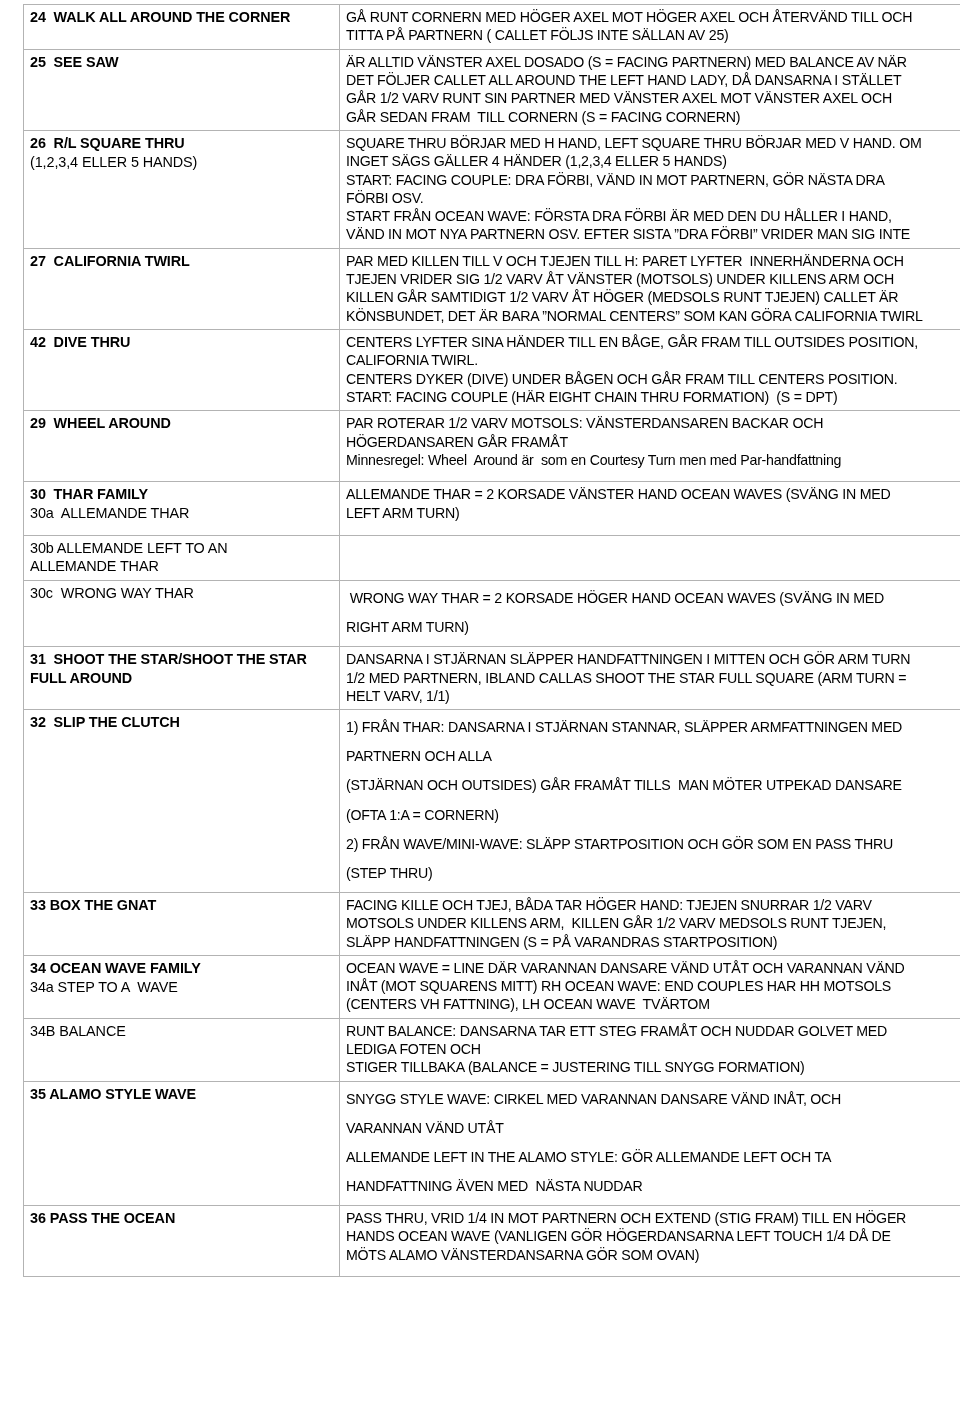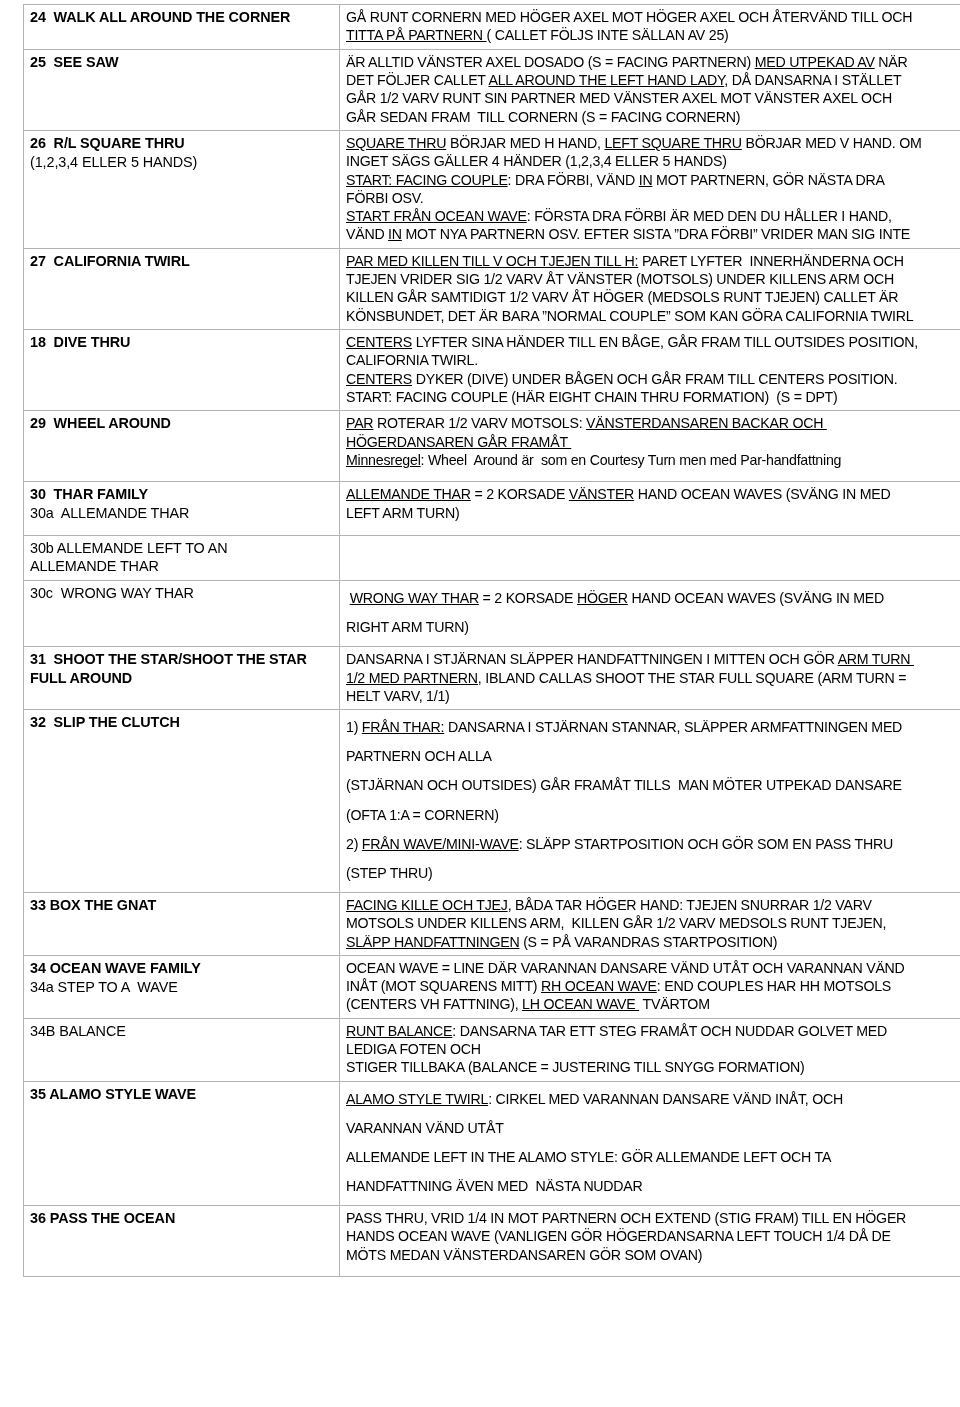--- a/index.html
+++ b/index.html
@@ -36,21 +36,21 @@
     line-height: 1.30;
     letter-spacing: -0.1px;
   }
   td.desc {
     width: 644px;
     font-size: 14.2px;
     line-height: 1.29;
     letter-spacing: -0.25px;
   }
   .b { font-weight: bold; }
-  .u { text-decoration: underline; }
+  .u { }
   .line { display: block; white-space: pre-wrap; }
   .spaced .line { line-height: 2.05; }
   .pad-b5 { padding-bottom: 12px !important; }
 </style>
 </head>
 <body>
 
 <div id="doc">
   <table class="calls">
     <tbody>
@@ -61,21 +61,21 @@
           <td class="desc ">
             <span class="line"><span>GÅ RUNT CORNERN MED HÖGER AXEL MOT HÖGER AXEL OCH ÅTERVÄND TILL OCH</span></span>
             <span class="line"><span class="u">TITTA PÅ PARTNERN </span><span>( CALLET FÖLJS INTE SÄLLAN AV 25)</span></span>
           </td>
         </tr>
         <tr>
           <td class="term ">
             <span class="line b">25  SEE SAW</span>
           </td>
           <td class="desc ">
-            <span class="line"><span>ÄR ALLTID VÄNSTER AXEL DOSADO (S = FACING PARTNERN) </span><span class="u">MED UTPEKAD AV</span><span> NÄR</span></span>
+            <span class="line"><span>ÄR ALLTID VÄNSTER AXEL DOSADO (S = FACING PARTNERN) </span><span class="u">MED BALANCE AV</span><span> NÄR</span></span>
             <span class="line"><span>DET FÖLJER CALLET </span><span class="u">ALL AROUND THE LEFT HAND LADY</span><span>, DÅ DANSARNA I STÄLLET</span></span>
             <span class="line"><span>GÅR 1/2 VARV RUNT SIN PARTNER MED VÄNSTER AXEL MOT VÄNSTER AXEL OCH</span></span>
             <span class="line"><span>GÅR SEDAN FRAM  TILL CORNERN (S = FACING CORNERN)</span></span>
           </td>
         </tr>
         <tr>
           <td class="term ">
             <span class="line b">26  R/L SQUARE THRU</span>
             <span class="line">(1,2,3,4 ELLER 5 HANDS)</span>
           </td>
@@ -89,26 +89,26 @@
           </td>
         </tr>
         <tr>
           <td class="term ">
             <span class="line b">27  CALIFORNIA TWIRL</span>
           </td>
           <td class="desc ">
             <span class="line"><span class="u">PAR MED KILLEN TILL V OCH TJEJEN TILL H:</span><span> PARET LYFTER  INNERHÄNDERNA OCH</span></span>
             <span class="line"><span>TJEJEN VRIDER SIG 1/2 VARV ÅT VÄNSTER (MOTSOLS) UNDER KILLENS ARM OCH</span></span>
             <span class="line"><span>KILLEN GÅR SAMTIDIGT 1/2 VARV ÅT HÖGER (MEDSOLS RUNT TJEJEN) CALLET ÄR</span></span>
-            <span class="line"><span>KÖNSBUNDET, DET ÄR BARA ”NORMAL COUPLE” SOM KAN GÖRA CALIFORNIA TWIRL</span></span>
-          </td>
-        </tr>
-        <tr>
-          <td class="term ">
-            <span class="line b">18  DIVE THRU</span>
+            <span class="line"><span>KÖNSBUNDET, DET ÄR BARA ”NORMAL CENTERS” SOM KAN GÖRA CALIFORNIA TWIRL</span></span>
+          </td>
+        </tr>
+        <tr>
+          <td class="term ">
+            <span class="line b">42  DIVE THRU</span>
           </td>
           <td class="desc ">
             <span class="line"><span class="u">CENTERS</span><span> LYFTER SINA HÄNDER TILL EN BÅGE, GÅR FRAM TILL OUTSIDES POSITION,</span></span>
             <span class="line"><span>CALIFORNIA TWIRL.</span></span>
             <span class="line"><span class="u">CENTERS</span><span> DYKER (DIVE) UNDER BÅGEN OCH GÅR FRAM TILL CENTERS POSITION.</span></span>
             <span class="line"><span>START: FACING COUPLE (HÄR EIGHT CHAIN THRU FORMATION)  (S = DPT)</span></span>
           </td>
         </tr>
         <tr>
           <td class="term pad-b5">
@@ -201,31 +201,31 @@
             <span class="line"><span class="u">RUNT BALANCE</span><span>: DANSARNA TAR ETT STEG FRAMÅT OCH NUDDAR GOLVET MED</span></span>
             <span class="line"><span>LEDIGA FOTEN OCH</span></span>
             <span class="line"><span>STIGER TILLBAKA (BALANCE = JUSTERING TILL SNYGG FORMATION)</span></span>
           </td>
         </tr>
         <tr>
           <td class="term ">
             <span class="line b">35 ALAMO STYLE WAVE</span>
           </td>
           <td class="desc spaced ">
-            <span class="line"><span class="u">ALAMO STYLE TWIRL</span><span>: CIRKEL MED VARANNAN DANSARE VÄND INÅT, OCH</span></span>
+            <span class="line"><span class="u">SNYGG STYLE WAVE</span><span>: CIRKEL MED VARANNAN DANSARE VÄND INÅT, OCH</span></span>
             <span class="line"><span>VARANNAN VÄND UTÅT</span></span>
             <span class="line"><span>ALLEMANDE LEFT IN THE ALAMO STYLE: GÖR ALLEMANDE LEFT OCH TA</span></span>
             <span class="line"><span>HANDFATTNING ÄVEN MED  NÄSTA NUDDAR</span></span>
           </td>
         </tr>
         <tr>
           <td class="term pad-b5">
             <span class="line b">36 PASS THE OCEAN</span>
           </td>
           <td class="desc pad-b5">
             <span class="line"><span>PASS THRU, VRID 1/4 IN MOT PARTNERN OCH EXTEND (STIG FRAM) TILL EN HÖGER</span></span>
             <span class="line"><span>HANDS OCEAN WAVE (VANLIGEN GÖR HÖGERDANSARNA LEFT TOUCH 1/4 DÅ DE</span></span>
-            <span class="line"><span>MÖTS MEDAN VÄNSTERDANSAREN GÖR SOM OVAN)</span></span>
+            <span class="line"><span>MÖTS ALAMO VÄNSTERDANSARNA GÖR SOM OVAN)</span></span>
           </td>
         </tr>
       </tbody>
   </table>
 </div>
 
 </body></html>

